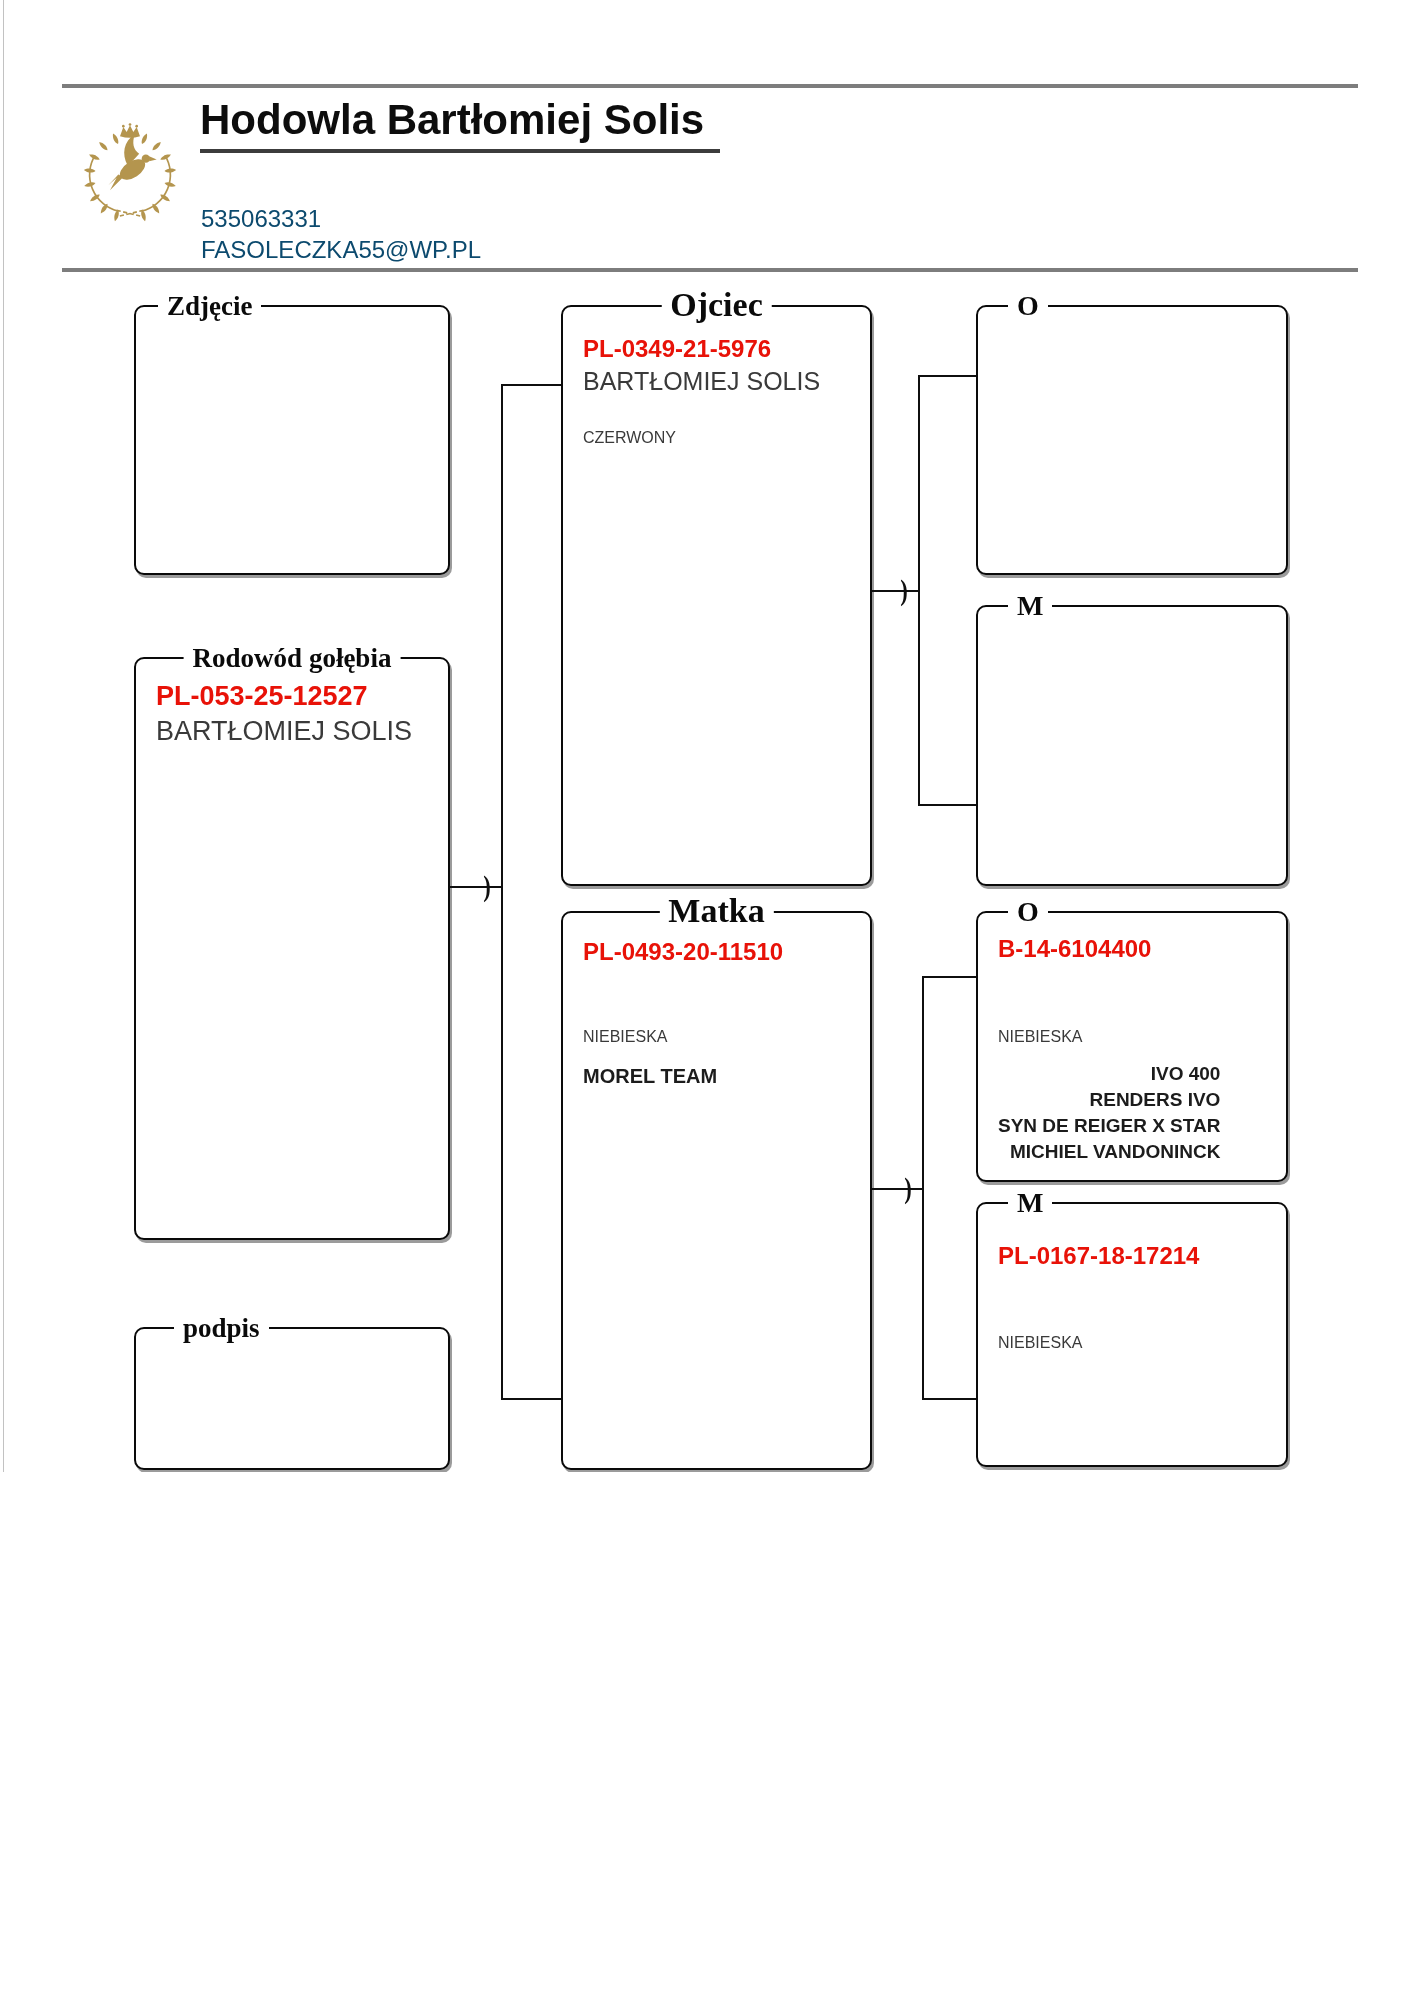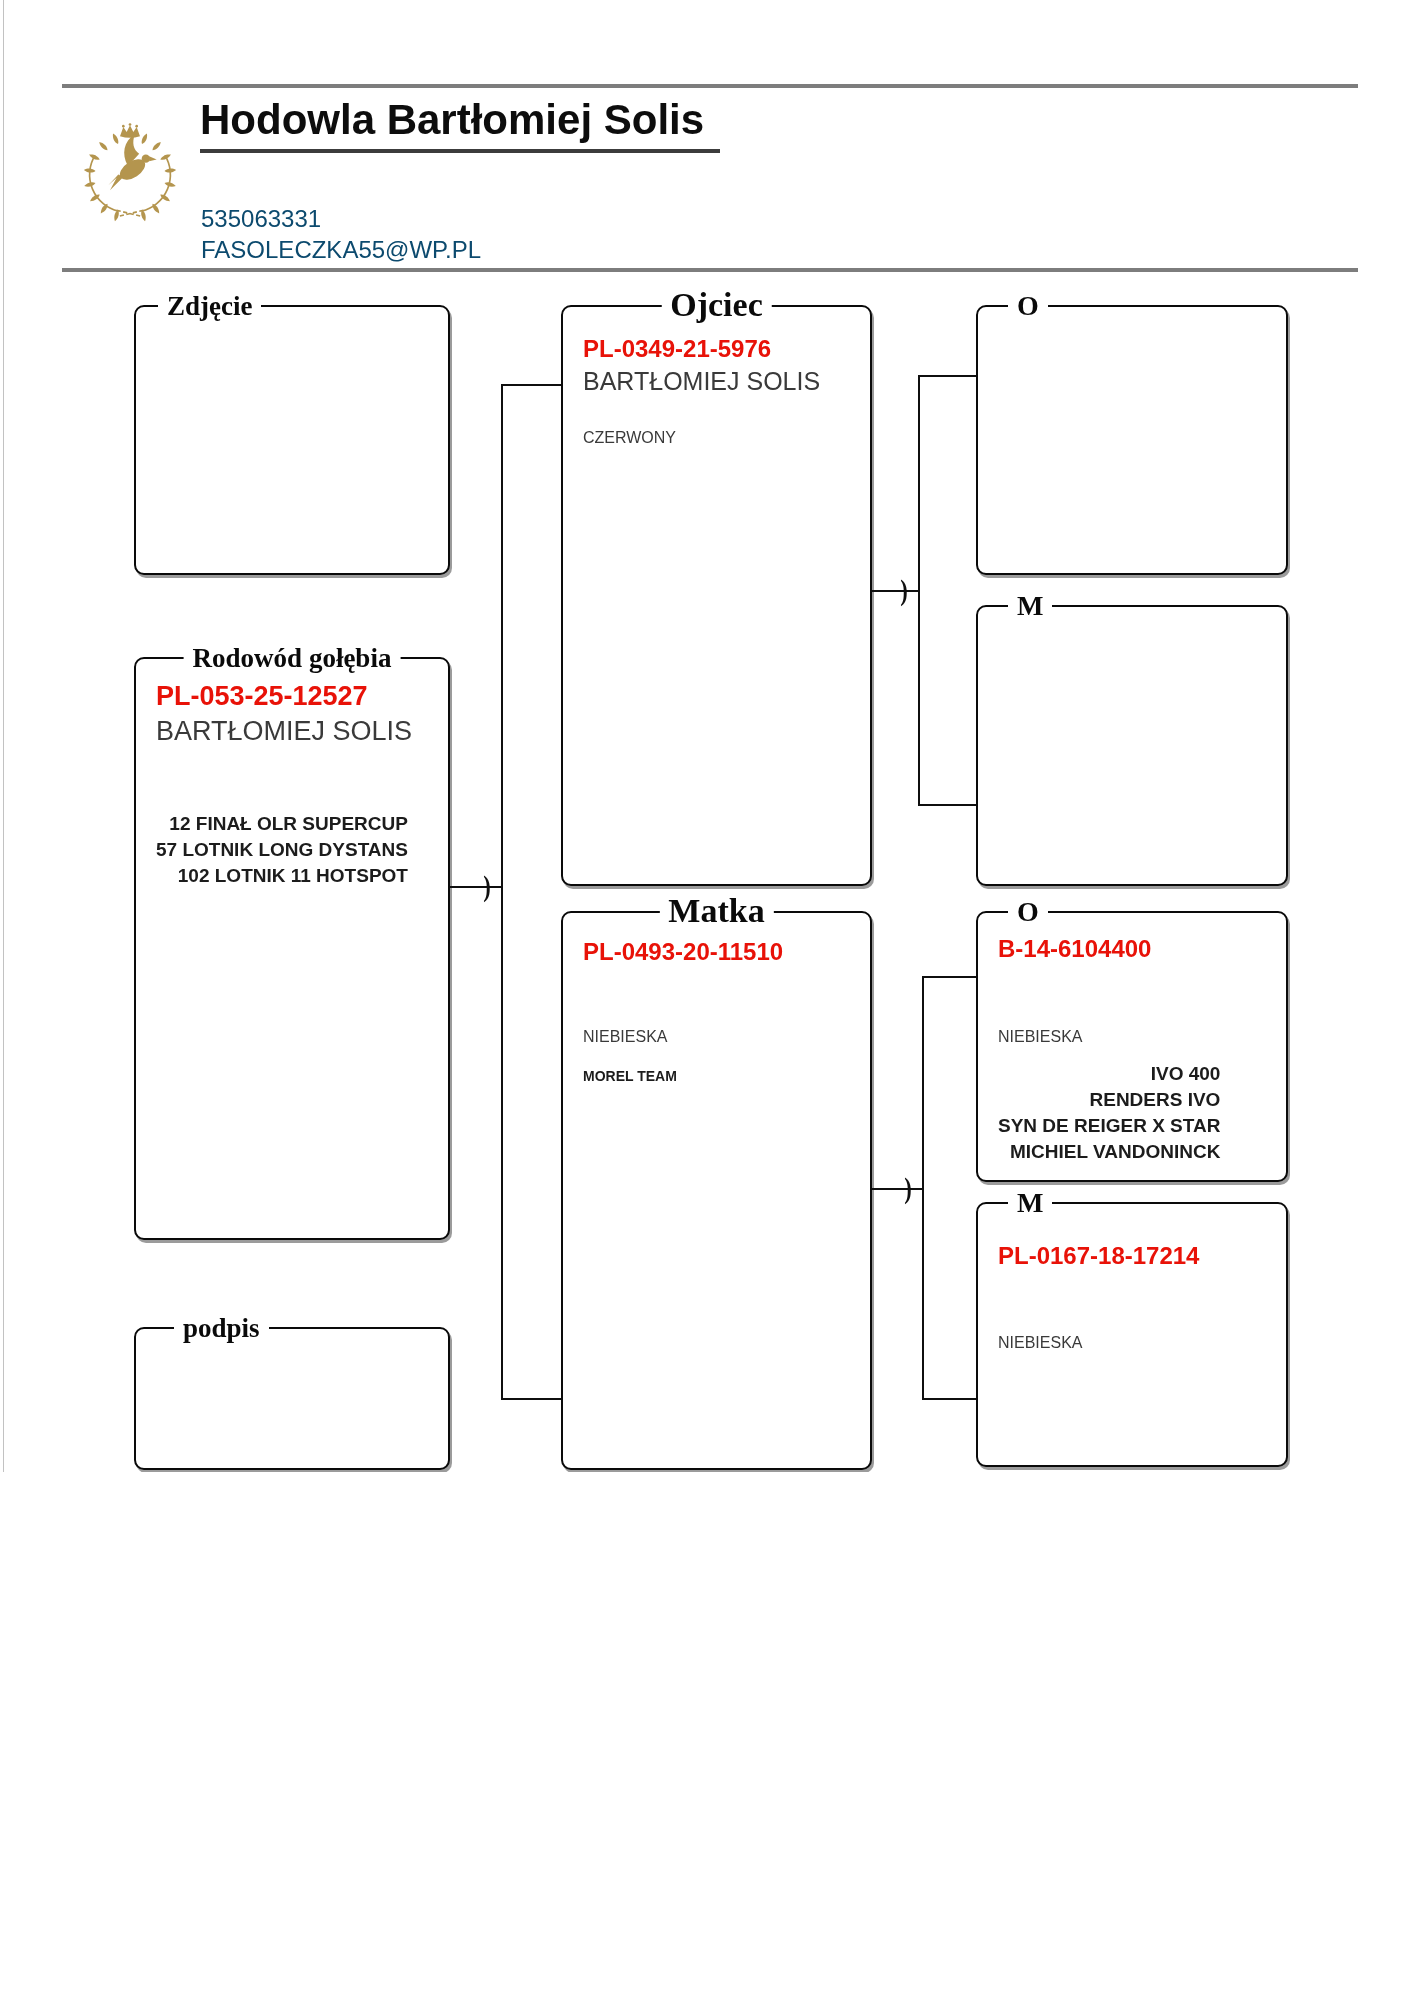--- a/index.html
+++ b/index.html
@@ -113,43 +113,38 @@
   <div class="hrule" style="left:62px;top:268px;width:1296px;"></div>
 
   <div class="pbox" style="left:134px;top:305px;width:316px;height:270px;">
     <span class="blabel" style="left:22px;">Zdjęcie</span>
   </div>
 
   <div class="pbox" style="left:134px;top:657px;width:316px;height:583px;">
     <span class="blabel center">Rodowód gołębia</span>
     <div class="ring" style="top:22px;font-size:27px;">PL-053-25-12527</div>
     <div class="bname" style="top:57px;font-size:27px;">BARTŁOMIEJ SOLIS</div>
-    <div class="plines" style="top:152px;">
-        <div class="ln">12 FINAŁ OLR SUPERCUP</div>
-        <div class="ln">57 LOTNIK LONG DYSTANS</div>
-        <div class="ln">102 LOTNIK 11 HOTSPOT</div>
-      </div>
   </div>
 
   <div class="pbox" style="left:134px;top:1327px;width:316px;height:143px;">
     <span class="blabel" style="left:38px;">podpis</span>
   </div>
 
   <div class="pbox" style="left:561px;top:305px;width:311px;height:581px;">
     <span class="blabel big center">Ojciec</span>
     <div class="ring" style="top:28px;">PL-0349-21-5976</div>
     <div class="bname" style="top:60px;">BARTŁOMIEJ SOLIS</div>
     <div class="bcolor" style="top:122px;">CZERWONY</div>
   </div>
 
   <div class="pbox" style="left:561px;top:911px;width:311px;height:559px;">
     <span class="blabel big center">Matka</span>
     <div class="ring" style="top:25px;">PL-0493-20-11510</div>
     <div class="bcolor" style="top:115px;">NIEBIESKA</div>
-    <div class="plines" style="top:150px;font-size:14px;">
+    <div class="plines" style="top:150px;font-size:20px;">
         <div class="ln">MOREL TEAM</div>
       </div>
   </div>
 
   <div class="pbox" style="left:976px;top:305px;width:312px;height:270px;">
     <span class="blabel" style="left:30px;font-size:28px;">O</span>
   </div>
 
   <div class="pbox" style="left:976px;top:605px;width:312px;height:281px;">
     <span class="blabel" style="left:30px;font-size:28px;">M</span>

